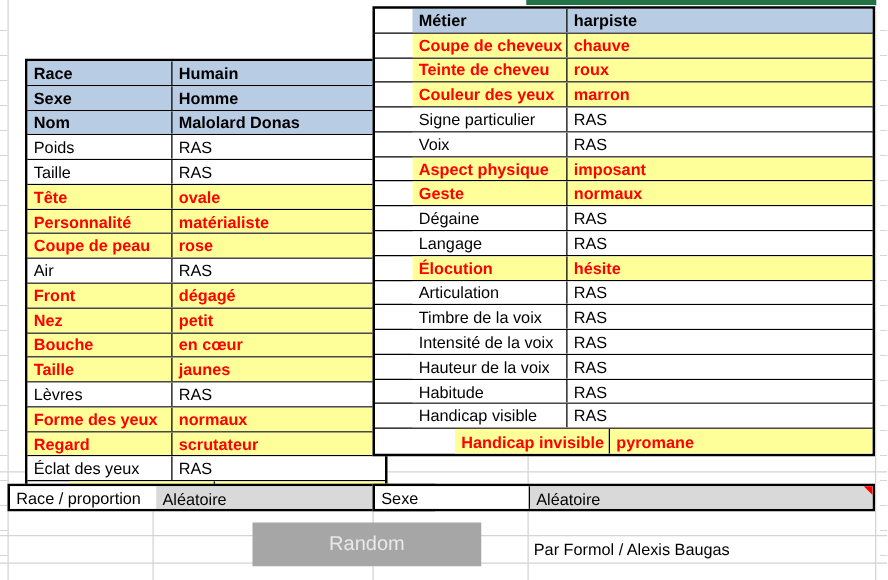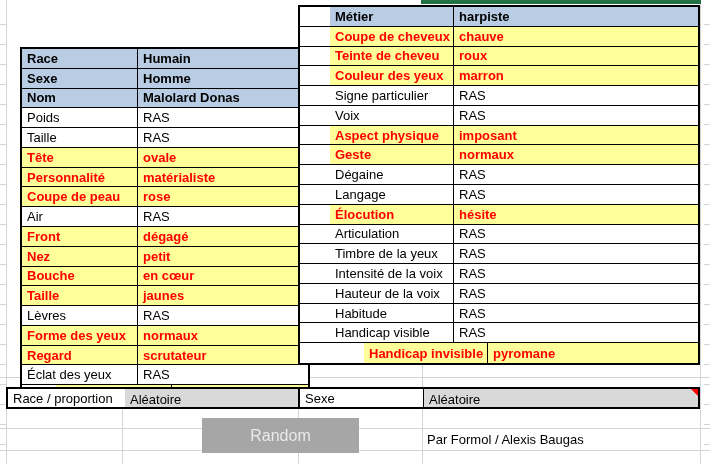--- a/index.html
+++ b/index.html
@@ -53,21 +53,21 @@
     font-size:13px; color:#000; background:#d9d9d9; white-space:nowrap;
   }
   .comment-tri {
     position:absolute; top:0; right:0; width:0; height:0;
     border-top:7px solid #ff0000; border-left:7px solid transparent;
   }
   #selB .sel-value { border-left:1px solid #000; }
 
   
   #random-btn {
-    position:absolute; left:202px; top:418px; width:157px; height:35px;
+    position:absolute; left:202px; top:418px; width:183px; height:35px;
     background:#a6a6a6; color:#e9e9e9; font-size:16px;
     display:flex; align-items:center; justify-content:center;
     border:none; cursor:pointer; z-index:4;
     font-family:"Liberation Sans", sans-serif;
   }
   
   #credit {
     position:absolute; left:427px; top:428px; height:22px;
     display:flex; align-items:center; font-size:13px; color:#000; z-index:2;
   }
@@ -209,21 +209,21 @@
       </div>
       <div class="row style-yellow">
         <div class="cell label">Élocution</div>
         <div class="cell value">hésite</div>
       </div>
       <div class="row style-white">
         <div class="cell label">Articulation</div>
         <div class="cell value">RAS</div>
       </div>
       <div class="row style-white">
-        <div class="cell label">Timbre de la yeux</div>
+        <div class="cell label">Timbre de la voix</div>
         <div class="cell value">RAS</div>
       </div>
       <div class="row style-white">
         <div class="cell label">Intensité de la voix</div>
         <div class="cell value">RAS</div>
       </div>
       <div class="row style-white">
         <div class="cell label">Hauteur de la voix</div>
         <div class="cell value">RAS</div>
       </div>

